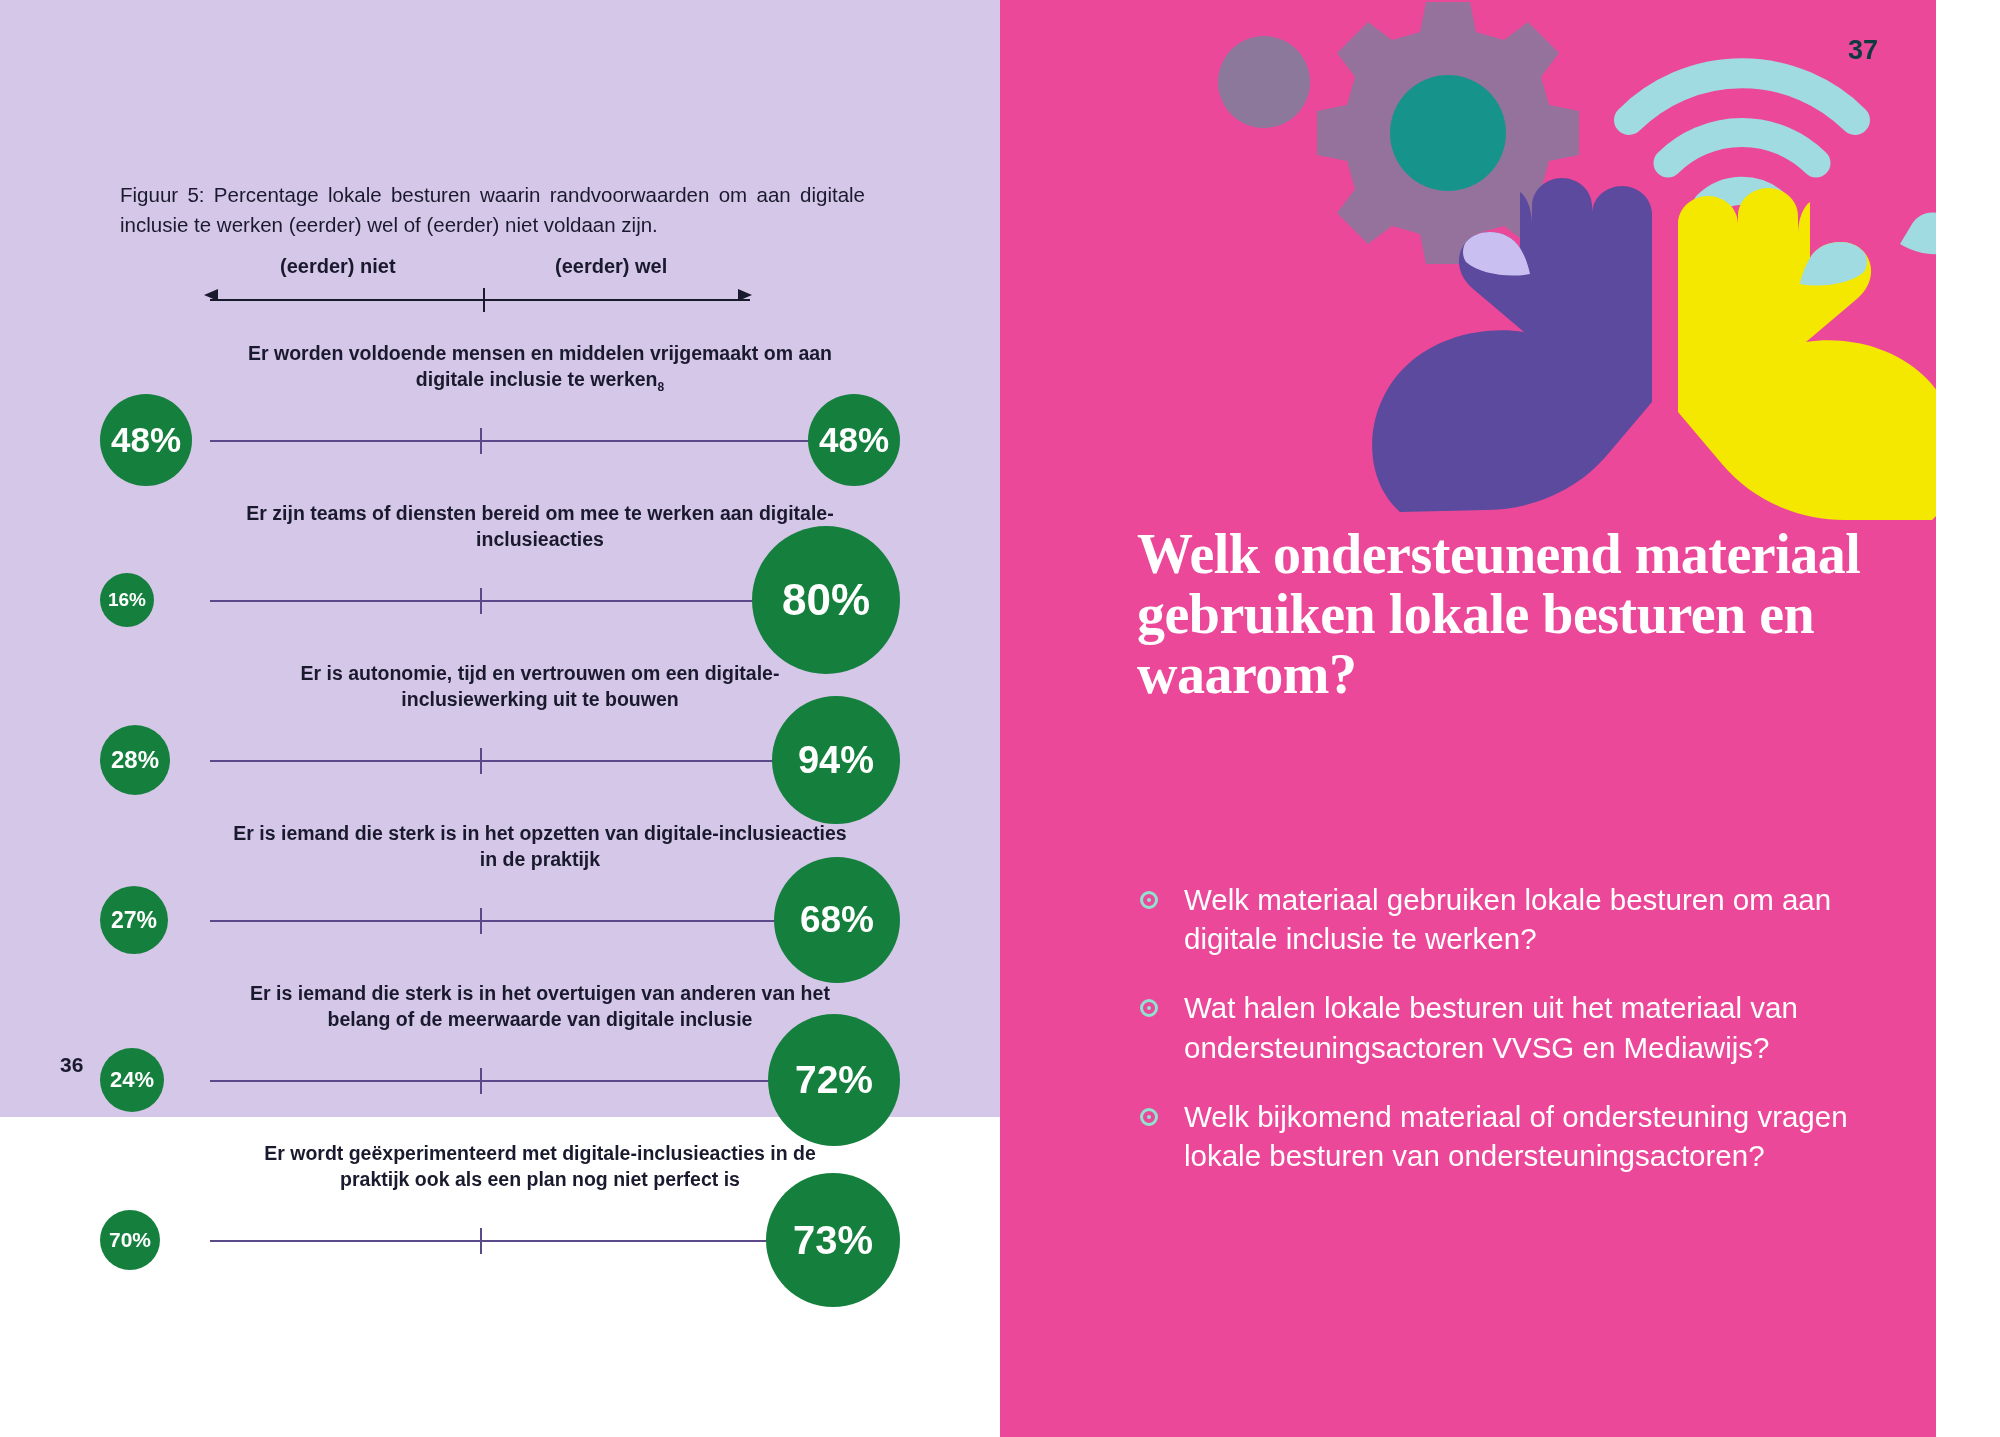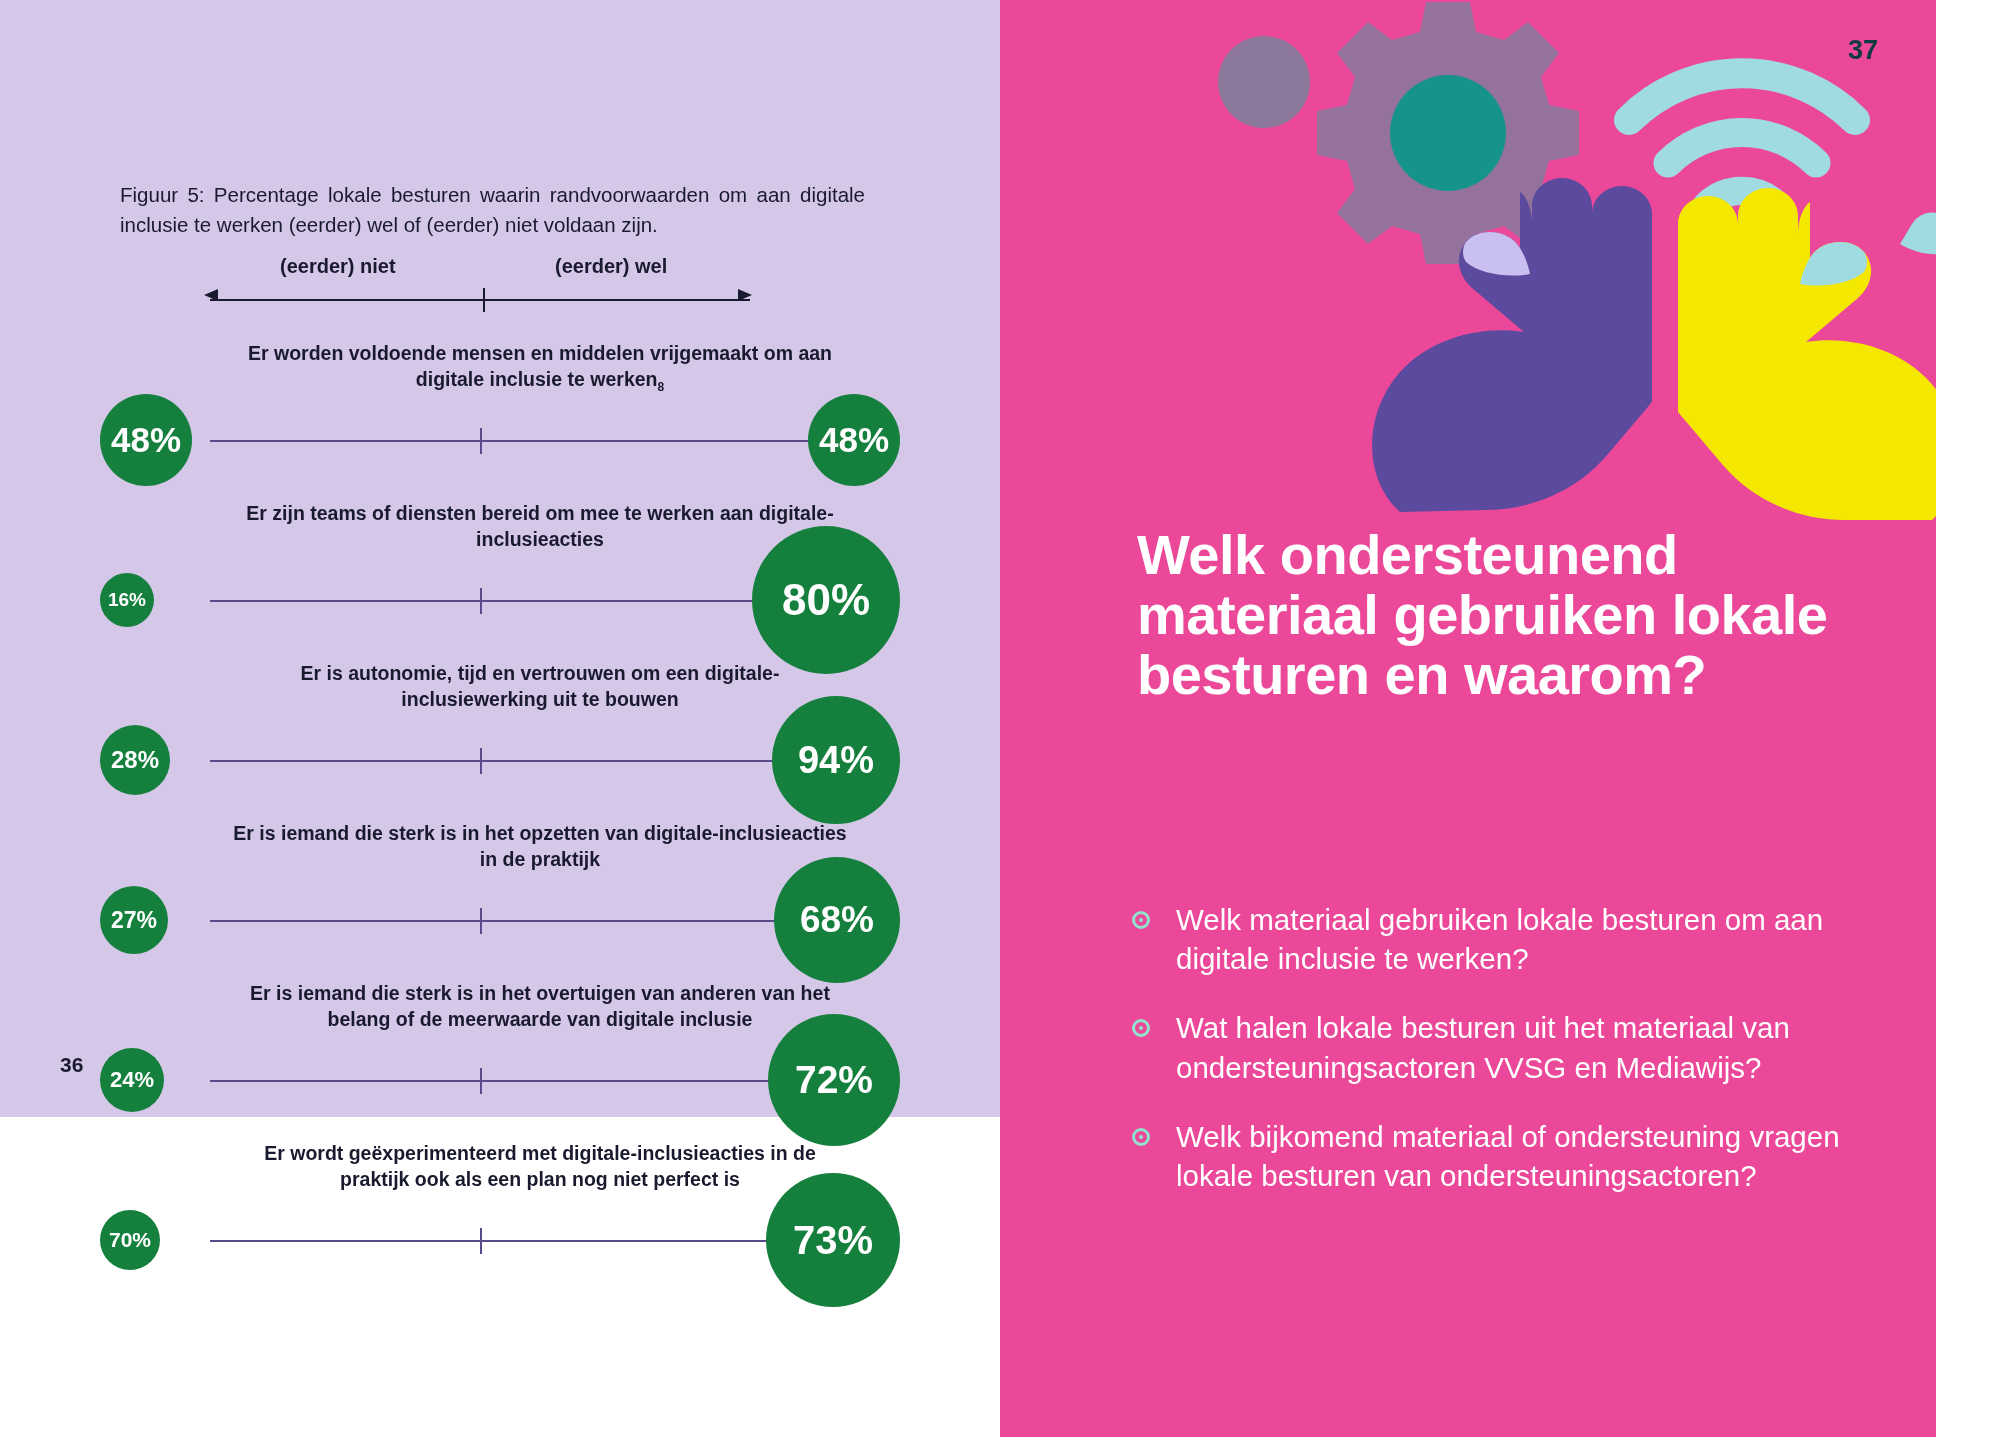--- a/index.html
+++ b/index.html
@@ -180,27 +180,27 @@
   .right-title {
     position: absolute;
     left: 137px;
     top: 525px;
     width: 790px;
     color: #ffffff;
     font-size: 56px;
     line-height: 1.07;
     font-weight: 700;
     letter-spacing: -0.5px;
+    font-family: Liberation Serif, serif;
   }
   .bullets {
     position: absolute;
-    left: 132px;
+    left: 140px;
     top: 880px;
     width: 790px;
-    margin-top: 20px;
   }
   .bullet {
     position: relative;
     display: flex;
     align-items: flex-start;
     margin-bottom: 30px;
   }
   .bullet-marker {
     flex: 0 0 auto;
     width: 18px;

